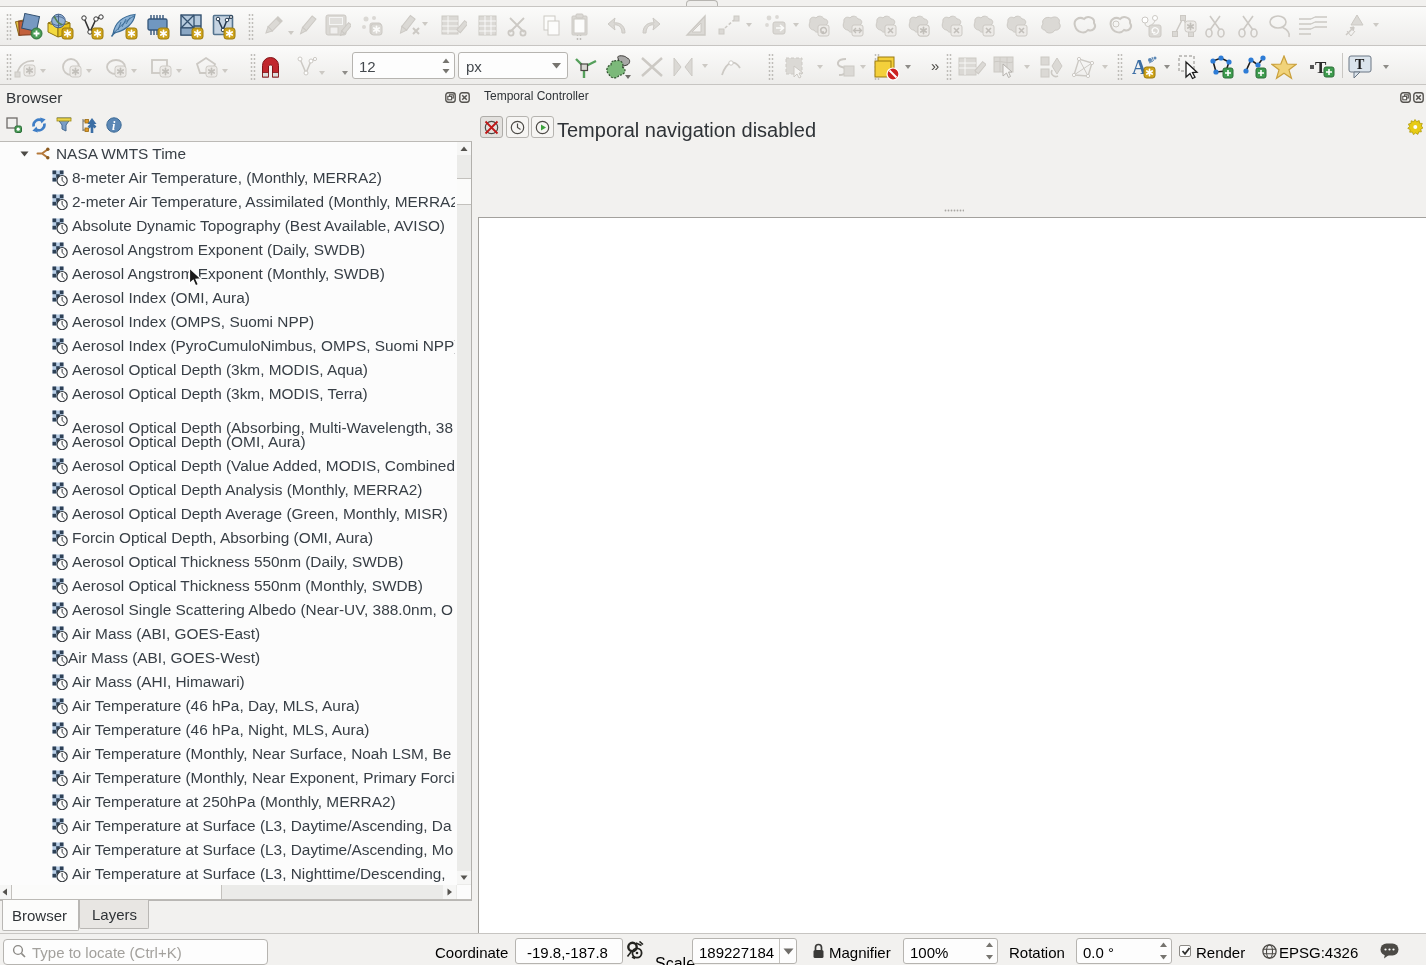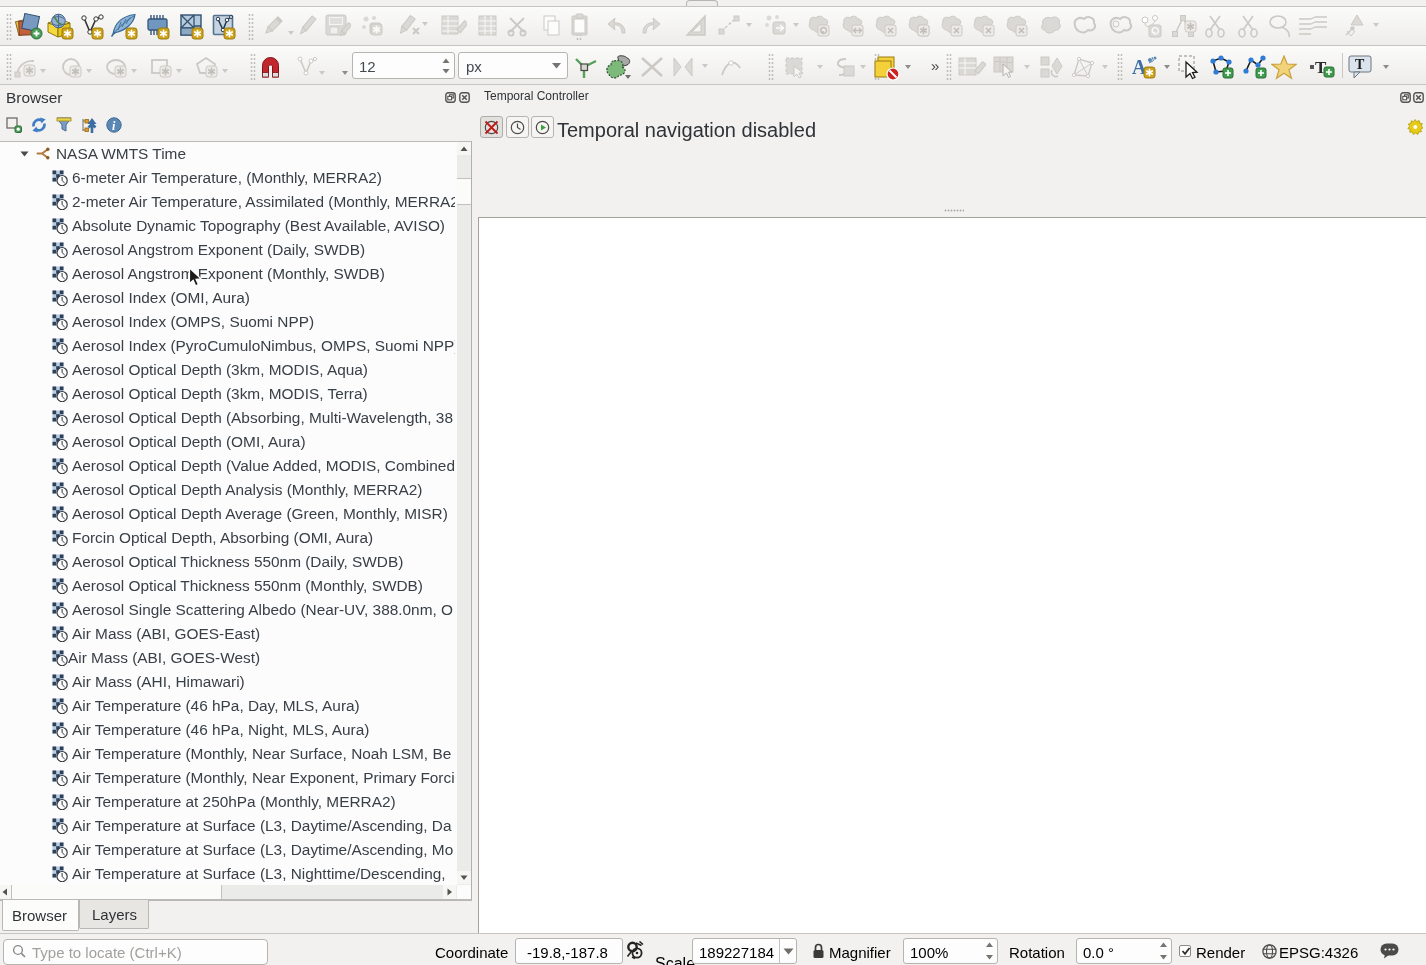--- a/index.html
+++ b/index.html
@@ -727,21 +727,21 @@
     <g stroke="#b5793a" stroke-width="2" fill="none" stroke-linecap="round">
       <path d="M1.5 6.5 H6 M6 6.5 L11.5 2.5 M6 6.5 L11.5 10.5"></path>
     </g>
     <circle cx="11.8" cy="2.3" r="1.7" fill="#8a5a20"></circle>
     <circle cx="11.8" cy="10.7" r="1.7" fill="#8a5a20"></circle>
   </svg>
 <div class="treerow" style="left:56px;top:145px">NASA WMTS Time</div>
 <svg style="position:absolute;left:52px;top:170px" width="16" height="16" viewBox="0 0 16 16">
     <use href="#wmts"></use>
   </svg>
-<div class="treerow" style="left:72px;top:169px">6-meter Air Temperature, (Monthly, MERRA2)</div>
+<div class="treerow" style="left:72px;top:169px">8-meter Air Temperature, (Monthly, MERRA2)</div>
 <svg style="position:absolute;left:52px;top:194px" width="16" height="16" viewBox="0 0 16 16">
     <use href="#wmts"></use>
   </svg>
 <div class="treerow" style="left:72px;top:193px">2-meter Air Temperature, Assimilated (Monthly, MERRA2</div>
 <svg style="position:absolute;left:52px;top:218px" width="16" height="16" viewBox="0 0 16 16">
     <use href="#wmts"></use>
   </svg>
 <div class="treerow" style="left:72px;top:217px">Absolute Dynamic Topography (Best Available, AVISO)</div>
 <svg style="position:absolute;left:52px;top:242px" width="16" height="16" viewBox="0 0 16 16">
     <use href="#wmts"></use>
@@ -767,21 +767,21 @@
     <use href="#wmts"></use>
   </svg>
 <div class="treerow" style="left:72px;top:361px">Aerosol Optical Depth (3km, MODIS, Aqua)</div>
 <svg style="position:absolute;left:52px;top:386px" width="16" height="16" viewBox="0 0 16 16">
     <use href="#wmts"></use>
   </svg>
 <div class="treerow" style="left:72px;top:385px">Aerosol Optical Depth (3km, MODIS, Terra)</div>
 <svg style="position:absolute;left:52px;top:410px" width="16" height="16" viewBox="0 0 16 16">
     <use href="#wmts"></use>
   </svg>
-<div class="treerow" style="left:72px;top:409px">Aerosol Optical Depth (Absorbing, Multi-Wavelength, 38</div>
+<div class="treerow" style="left:72px;top:419px">Aerosol Optical Depth (Absorbing, Multi-Wavelength, 38</div>
 <svg style="position:absolute;left:52px;top:434px" width="16" height="16" viewBox="0 0 16 16">
     <use href="#wmts"></use>
   </svg>
 <div class="treerow" style="left:72px;top:433px">Aerosol Optical Depth (OMI, Aura)</div>
 <svg style="position:absolute;left:52px;top:458px" width="16" height="16" viewBox="0 0 16 16">
     <use href="#wmts"></use>
   </svg>
 <div class="treerow" style="left:72px;top:457px">Aerosol Optical Depth (Value Added, MODIS, Combined</div>
 <svg style="position:absolute;left:52px;top:482px" width="16" height="16" viewBox="0 0 16 16">
     <use href="#wmts"></use>

